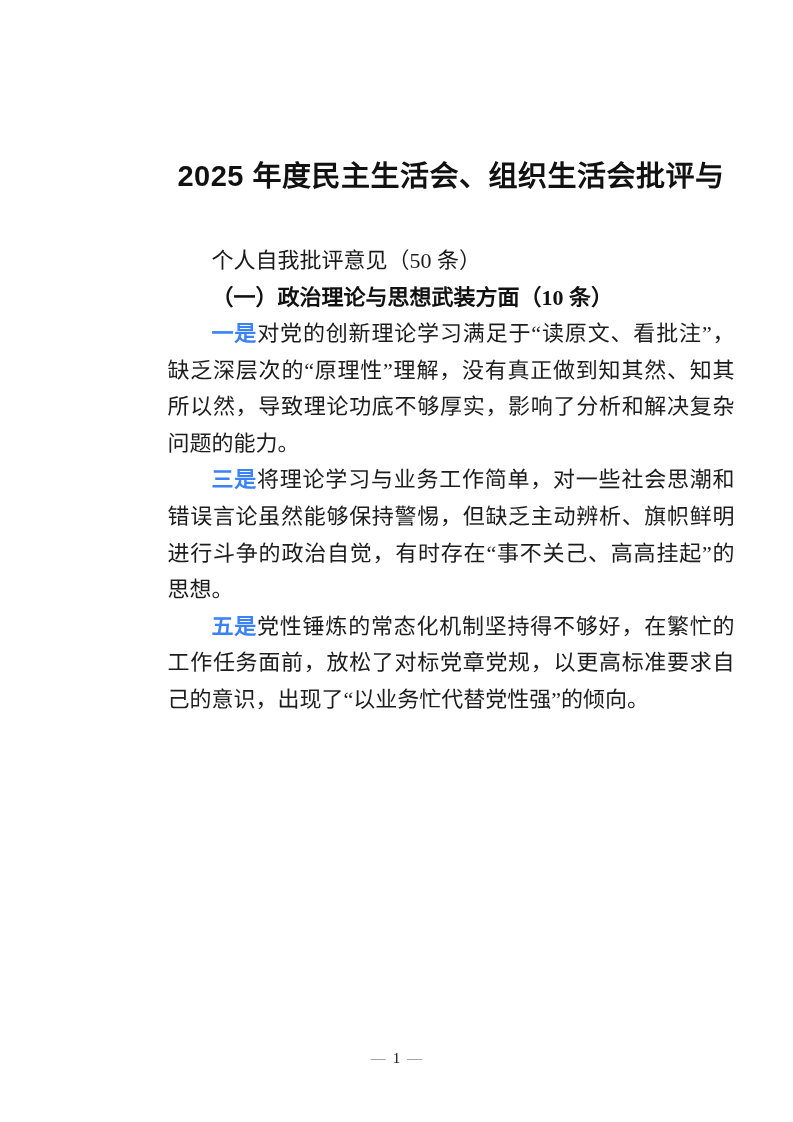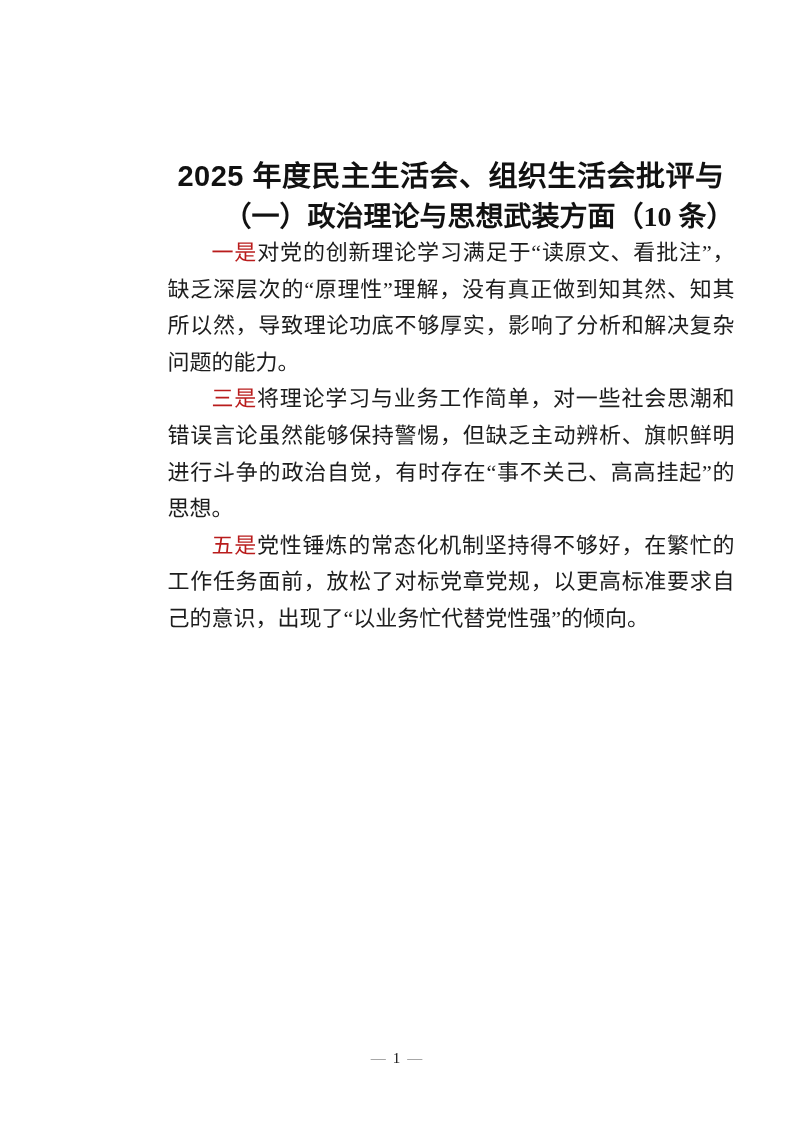--- a/index.html
+++ b/index.html
@@ -36,37 +36,36 @@
   .intro-line {
     margin: 44px 0 0 0;
     text-indent: 2em;
     font-size: 22px;
     line-height: 37px;
     font-weight: normal;
   }
   .section-heading {
     margin: 0;
     text-indent: 2em;
-    font-size: 28px;
+    font-size: 22px;
     line-height: 37px;
     font-weight: bold;
     color: #111111;
-    text-align: right;
   }
   .para {
     margin: 0;
     text-indent: 2em;
     font-size: 22px;
     line-height: 36.6px;
     text-align: justify;
     color: #1c1c1c;
   }
   .para .lead {
-    font-weight: normal;
-    color: #b91c1c;
+    font-weight: bold;
+    color: #3b82f6;
   }
   .page-footer {
     position: absolute;
     left: 0;
     right: 0;
     bottom: 70px;
     text-align: center;
     font-size: 15px;
     line-height: 18px;
     color: #111111;
@@ -79,20 +78,21 @@
 </head>
 <body>
 
 <div class="page">
   <div class="content">
 
     <h1 class="doc-title">
       <span>2025 年度民主生活会、组织生活会批评与</span><br>
     </h1>
 
+    <p class="intro-line">个人自我批评意见（50 条）</p>
 
     <h2 class="section-heading">（一）政治理论与思想武装方面（10 条）</h2>
 
     <p class="para"><span class="lead">一是</span><span>对党的创新理论学习满足于“读原文、看批注”，缺乏深层次的“原理性”理解，没有真正做到知其然、知其所以然，导致理论功底不够厚实，影响了分析和解决复杂问题的能力。</span></p>
 
 
     <p class="para"><span class="lead">三是</span><span>将理论学习与业务工作简单，对一些社会思潮和错误言论虽然能够保持警惕，但缺乏主动辨析、旗帜鲜明进行斗争的政治自觉，有时存在“事不关己、高高挂起”的思想。</span></p>
 
 
     <p class="para"><span class="lead">五是</span><span>党性锤炼的常态化机制坚持得不够好，在繁忙的工作任务面前，放松了对标党章党规，以更高标准要求自己的意识，出现了“以业务忙代替党性强”的倾向。</span></p>

